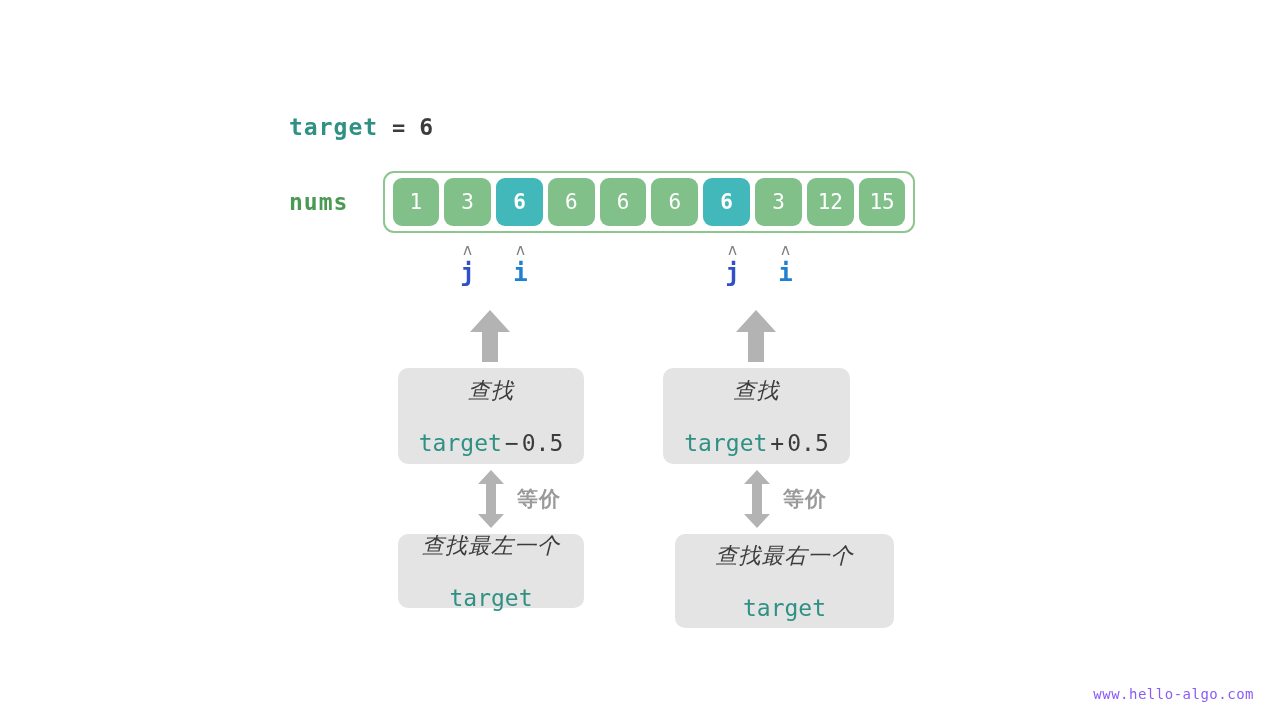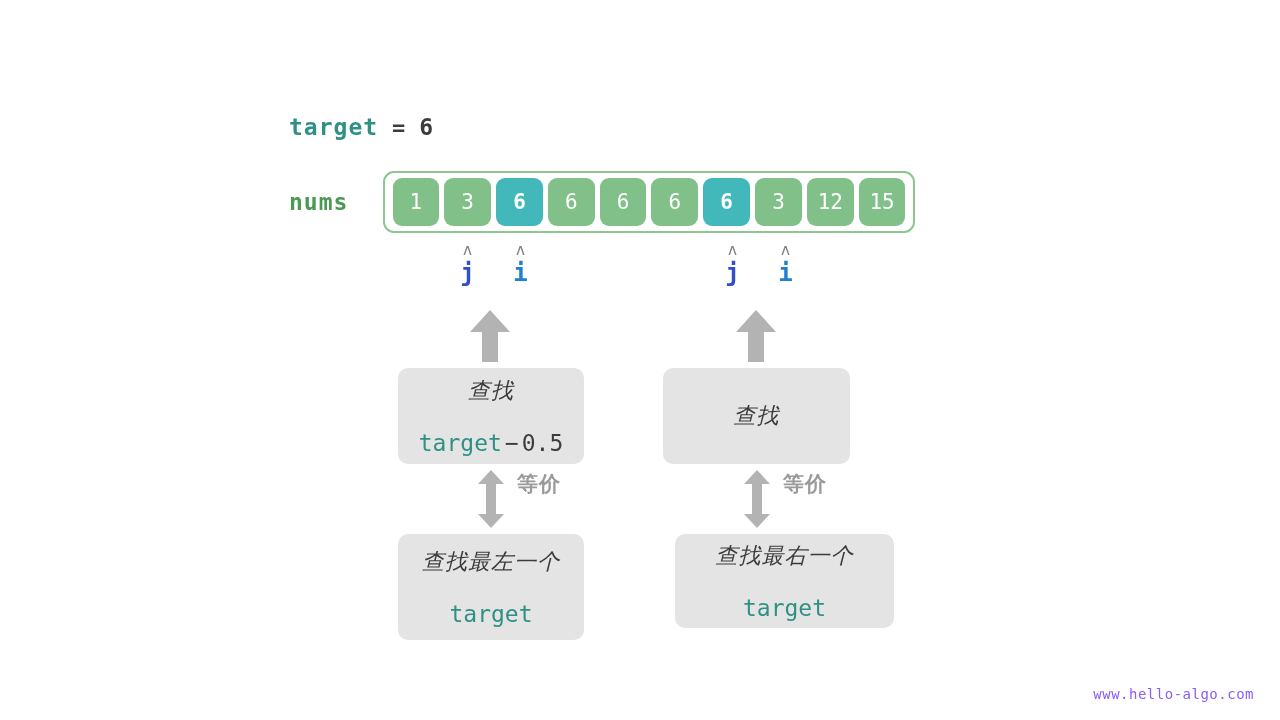--- a/index.html
+++ b/index.html
@@ -156,21 +156,21 @@
     color: #3c3c3c;
     white-space: nowrap;
   }
   .gbox .line2 .tk { color: #2e9184; }
   .gbox .line2 .op { color: #3c3c3c; padding: 0 3px; }
 
   
   .equiv {
     position: absolute;
     display: flex;
-    align-items: flex-start;
+    align-items: center;
     gap: 12px;
   }
   .equiv .dbl { width: 28px; height: 58px; }
   .equiv .dbl svg { display: block; }
   .equiv .eqlabel {
     font-family: "DejaVu Sans", sans-serif;
     font-weight: bold;
     font-size: 21px;
     color: #9a9a9a;
     letter-spacing: 1px;
@@ -246,41 +246,44 @@
 
   <div class="gbox" style="left:398px; top:368px; width:186px; height:96px;">
     <div class="line1">查找</div>
     <div class="line2">
       <span class="tk">target</span><span class="op">−</span><span>0.5</span>
     </div>
   </div>
 
   <div class="gbox" style="left:663px; top:368px; width:187px; height:96px;">
     <div class="line1">查找</div>
+    <div class="line2">
+      <span class="tk">target</span><span class="op">+</span><span>0.5</span>
+    </div>
   </div>
 
   <div class="equiv" style="left:477px; top:470px;">
     <span class="dbl">
       <svg width="28" height="58" viewBox="0 0 28 58" aria-hidden="true">
         <path d="M14 0 L27 14 L19 14 L19 44 L27 44 L14 58 L1 44 L9 44 L9 14 L1 14 Z" fill="#b3b3b3"></path>
       </svg>
     </span>
     <span class="eqlabel">等价</span>
   </div>
 
   <div class="equiv" style="left:743px; top:470px;">
     <span class="dbl">
       <svg width="28" height="58" viewBox="0 0 28 58" aria-hidden="true">
         <path d="M14 0 L27 14 L19 14 L19 44 L27 44 L14 58 L1 44 L9 44 L9 14 L1 14 Z" fill="#b3b3b3"></path>
       </svg>
     </span>
     <span class="eqlabel">等价</span>
   </div>
 
-  <div class="gbox" style="left:398px; top:534px; width:186px; height:106px;">
+  <div class="gbox" style="left:398px; top:534px; width:186px; height:74px;">
     <div class="line1">查找最左一个</div>
     <div class="line2">
       <span class="tk">target</span>
     </div>
   </div>
 
   <div class="gbox" style="left:675px; top:534px; width:219px; height:94px;">
     <div class="line1">查找最右一个</div>
     <div class="line2">
       <span class="tk">target</span>

